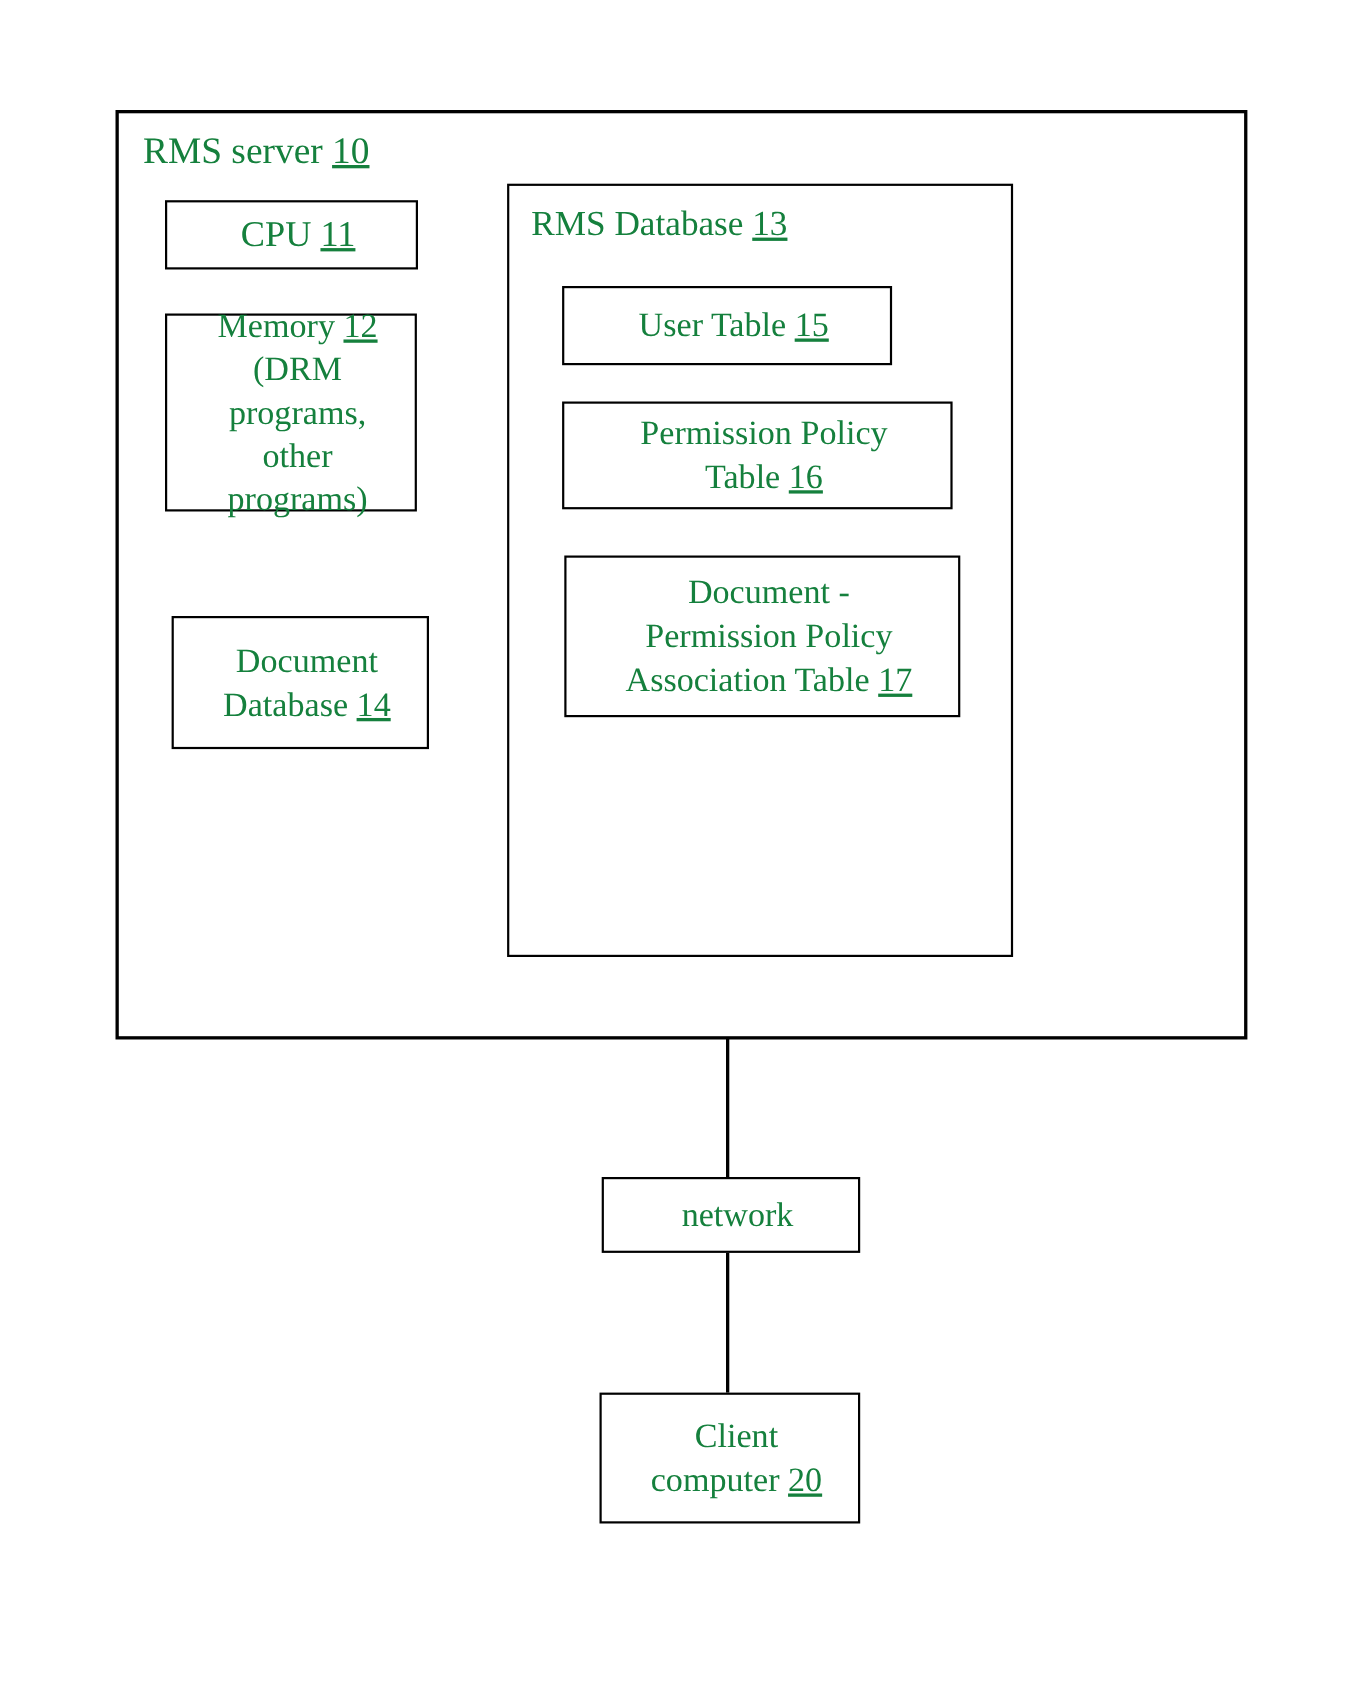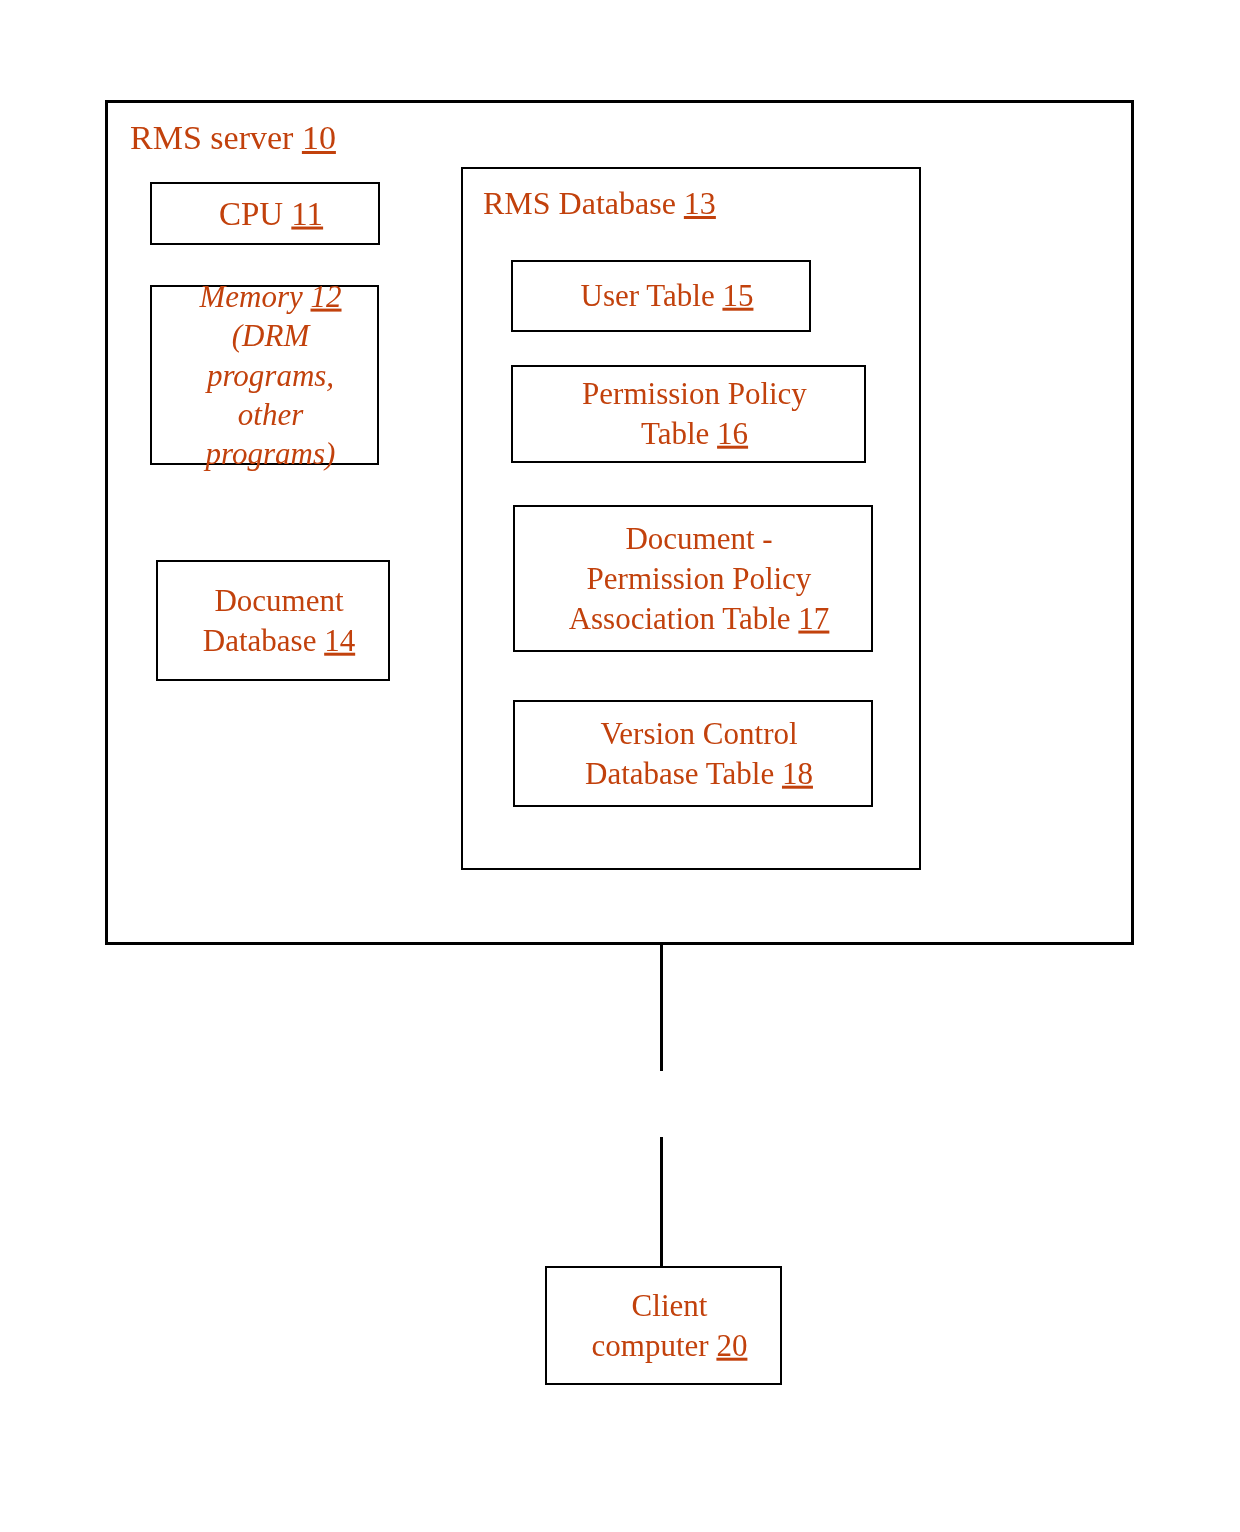--- a/index.html
+++ b/index.html
@@ -7,21 +7,21 @@
     margin: 0;
     padding: 0;
     background: #ffffff;
   }
   #page {
     position: relative;
     width: 1240px;
     height: 1532px;
     background: #ffffff;
     font-family: "Liberation Serif", "DejaVu Serif", serif;
-    color: #c2410c;
+    color: #15803d;
     overflow: hidden;
     border-radius: 20px;
   }
   
   .box {
     position: absolute;
     box-sizing: border-box;
     border: 2px solid #000000;
     background: #ffffff;
   }
@@ -74,21 +74,21 @@
 
   <div class="box box-outer" style="left:105px; top:100px; width:1029px; height:845px;">
 
     <div class="hdr" style="left:22px; top:16px; font-size:34px;"><span>RMS server </span><span class="refnum">10</span></div>
   </div>
 
   <div class="box" style="left:150px; top:182px; width:230px; height:63px;">
     <div class="boxlabel" style="font-size:33px;"><span>CPU </span><span class="refnum">11</span></div>
   </div>
 
-  <div class="box" style="left:150px; top:285px; width:229px; height:180px;font-style:italic;">
+  <div class="box" style="left:150px; top:285px; width:229px; height:180px;">
     <div class="boxlabel" style="font-size:31px; line-height:1.27;"><span>Memory </span><span class="refnum">12</span><span>
 (DRM
 programs,
 other
 programs)</span></div>
   </div>
 
   <div class="box" style="left:156px; top:560px; width:234px; height:121px;padding-left:11px;">
     <div class="boxlabel" style="font-size:31px; line-height:1.3;"><span>Document
 Database </span><span class="refnum">14</span></div>
@@ -106,29 +106,28 @@
     <div class="boxlabel" style="font-size:31px; line-height:1.3;"><span>Permission Policy
 Table </span><span class="refnum">16</span></div>
   </div>
 
   <div class="box" style="left:513px; top:505px; width:360px; height:147px;">
     <div class="boxlabel" style="font-size:31px; line-height:1.3;text-align:center;"><span>Document -
 Permission Policy
 Association Table </span><span class="refnum">17</span></div>
   </div>
 
-  <div class="box" style="left:513px; top:700px; width:360px; height:107px;">
-    <div class="boxlabel" style="font-size:31px; line-height:1.3;"><span>Version Control
-Database Table </span><span class="refnum">18</span></div>
-  </div>
 
   <div class="conn conn-v" style="left:660px; top:944px; height:127px;"></div>
 
   <div class="conn conn-v" style="left:660px; top:1137px; height:130px;"></div>
 
+  <div class="box" style="left:547px; top:1070px; width:235px; height:69px;">
+    <div class="boxlabel" style="font-size:31px;">network</div>
+  </div>
 
   <div class="box" style="left:545px; top:1266px; width:237px; height:119px;">
     <div class="boxlabel" style="font-size:31px; line-height:1.3;"><span>Client
 computer </span><span class="refnum">20</span></div>
   </div>
 
 
 </div>
 
 </body></html>

